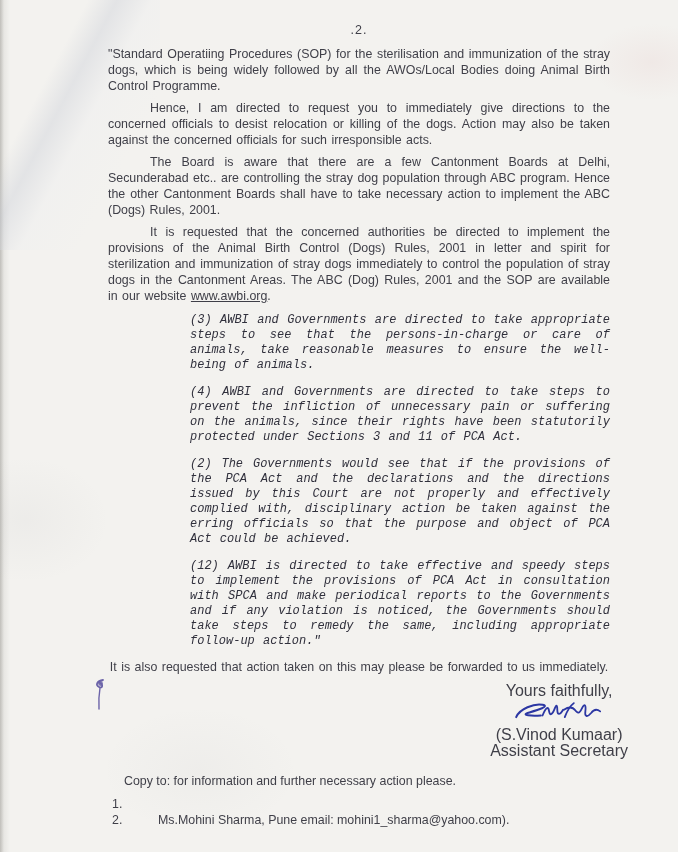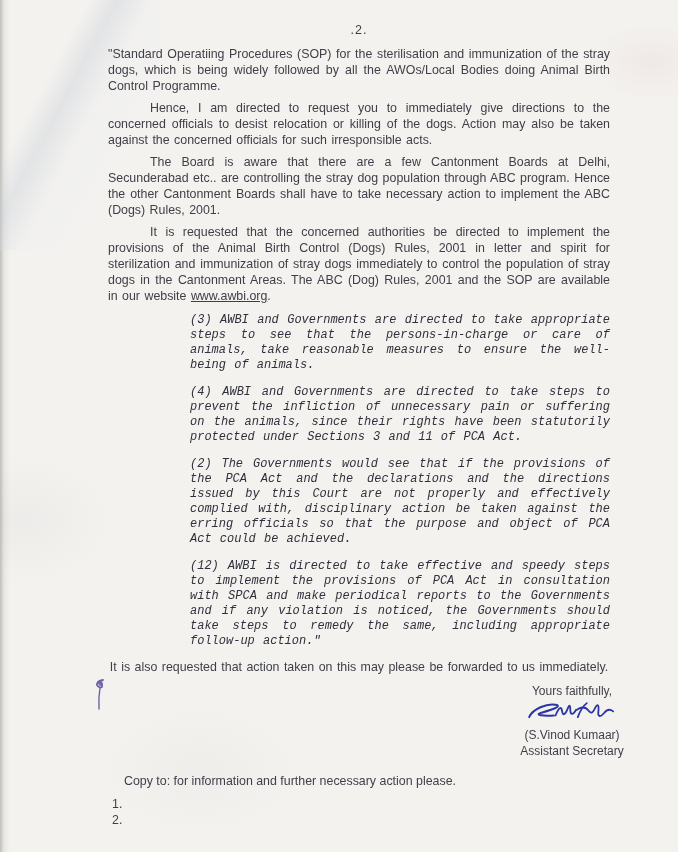--- a/index.html
+++ b/index.html
@@ -64,21 +64,21 @@
   .closing{
     margin-top:10px;
     text-indent:0;
     text-align:center;
   }
   .signoff{
     margin-top:8px;
     margin-right:-18px;
     float:right;
     text-align:center;
-    font-size:12px;
+    font-size:16px;
     line-height:16px;
   }
   .signature-svg{display:block;margin:0 auto;height:28px;}
   .after-signoff{clear:both;}
   .copy-line{
     margin:14px 0 0 16px;
     font-size:12.4px;line-height:16px;
   }
   .copy-list{
     margin:8px 0 0 4px;
@@ -130,20 +130,21 @@
     <div class="after-signoff"></div>
 
     <p class="copy-line">Copy to: for information and further necessary action please.</p>
 
     <div class="copy-list">
       <div class="copy-row">
         <span class="copy-num">1.</span>
       </div>
       <div class="copy-row">
         <span class="copy-num">2.</span>
+        <span>Ms.Mohini Sharma, Pune email: mohini1_sharma@yahoo.com).</span>
       </div>
     </div>
 
   </div>
 
   <svg class="ink-mark" viewBox="0 0 20 40" width="20" height="40" fill="none">
     <path d="M13,4 C7,5 5,9 9,11 C13,13 13,8 10,7" stroke="#6b63a8" stroke-width="1.8" stroke-linecap="round"></path>
     <circle cx="10.5" cy="7.5" r="2.4" fill="#6b63a8" opacity="0.85"></circle>
     <path d="M10,12 C9,18 8.5,25 9,33" stroke="#6b63a8" stroke-width="1.4" stroke-linecap="round"></path>
   </svg>

